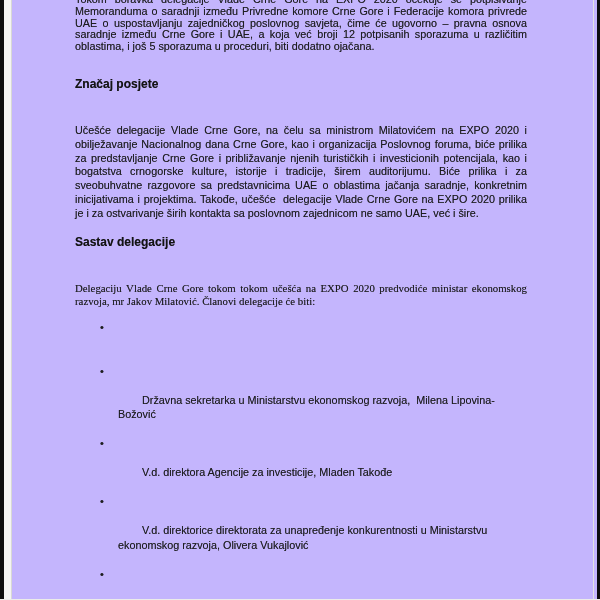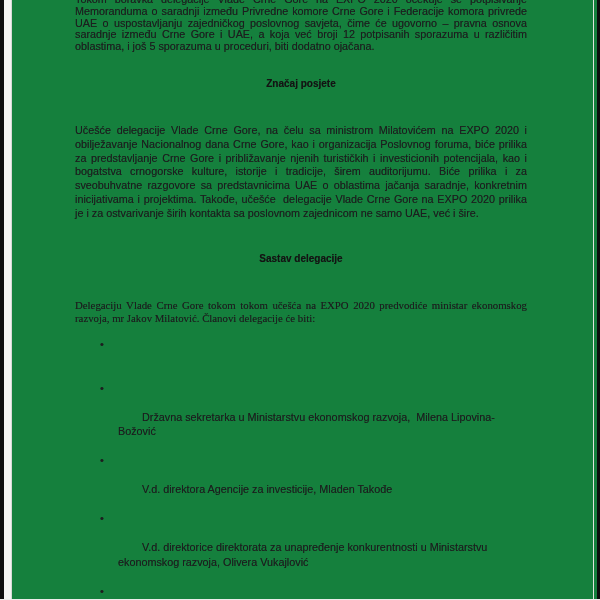--- a/index.html
+++ b/index.html
@@ -5,21 +5,21 @@
   html, body {
     margin: 0; padding: 0;
     width: 600px; height: 600px;
     overflow: hidden;
     background: #fbfbfa;
     font-family: "Liberation Sans", "DejaVu Sans", sans-serif;
   }
   .page {
     position: relative;
     width: 600px; height: 600px;
-    background: #15803d;
+    background: #c4b5fd;
     color: #1d1d1f;
   }
   
   .edge-left   { position: absolute; left: 0;   top: 0; width: 4px; height: 600px; background: #0d0d0d; }
   .strip-left  { position: absolute; left: 4px; top: 0; width: 7px; height: 600px; background: #f4f4f2; }
   .line-left   { position: absolute; left: 11px; top: 0; width: 1px; height: 600px; background: #d8d8d5; }
   .line-right  { position: absolute; left: 593px; top: 0; width: 1px; height: 600px; background: #e3e3e0; }
   .edge-right  { position: absolute; left: 597px; top: 0; width: 3px; height: 600px; background: #0d0d0d; }
   .edge-bottom { position: absolute; left: 0; top: 599px; width: 600px; height: 1px; background: #ececea; }
 
@@ -40,29 +40,28 @@
     white-space: normal;
   }
   p.para {
     margin: 0;
     text-align: justify;
     white-space: pre-wrap;
   }
   p.intro { line-height: 11.5px; }
   p.body  { line-height: 13.8px; margin-top: 33px; }
   h3.sec {
-    font-size: 10px;
+    font-size: 12px;
     font-weight: 700;
     color: #131313;
     line-height: 14px;
     margin: 0;
-    text-align: center;
   }
   h3.sec1 { margin: 25px 0 10px 0; }
-  h3.sec2 { margin: 31px 0 11px 0; }
+  h3.sec2 { margin: 14px 0 11px 0; }
   p.body2 { line-height: 13.8px; font-family: Liberation Serif, serif; }
   ul.delegation {
     list-style: none;
     margin: 11px 0 0 0;
     padding: 0 0 0 43px;
   }
   ul.delegation li {
     position: relative;
     line-height: 14.5px;
     text-align: left;

